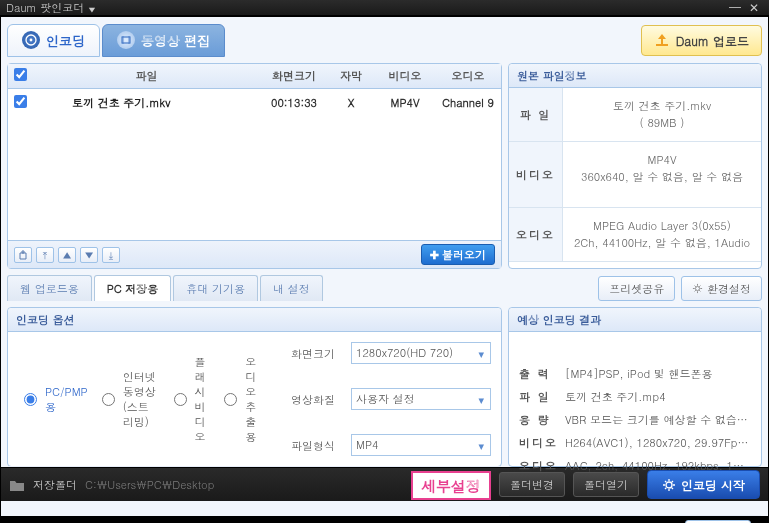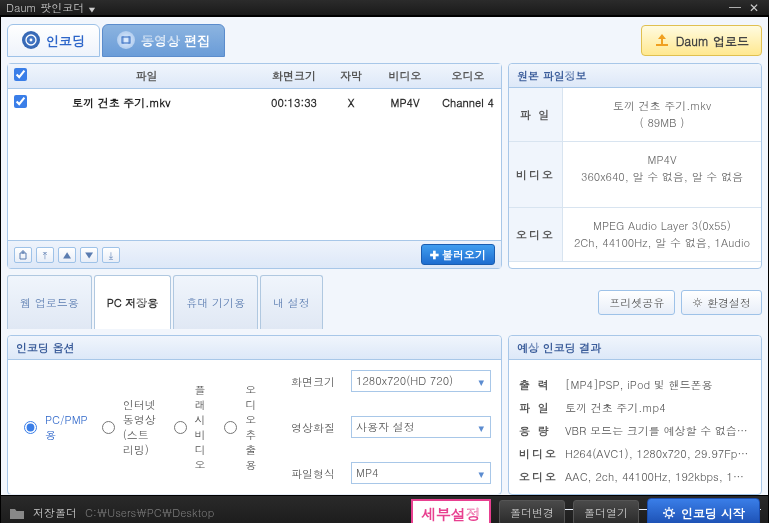--- a/index.html
+++ b/index.html
@@ -51,28 +51,28 @@
 .footer-btn { width: 18px; height: 16px; background: linear-gradient(#fff, #e8eef8); border: 1px solid #9ec2e8; border-radius: 2px; display: inline-flex; align-items: center; justify-content: center; font-size: 10px; color: #5a7cb0; }
 .load-btn { margin-left: auto; background: linear-gradient(#419eef, #1e6dd0); color: #fff; border: 1px solid #1a5db0; border-radius: 3px; padding: 2px 8px; font-size: 11px; font-weight: bold; display: flex; align-items: center; gap: 3px; }
 
 .fileinfo-body { padding: 0; }
 .finfo-row { display: flex; border-bottom: 1px solid #d8e4f0; min-height: 54px; }
 .finfo-label { width: 54px; background: #f0f5fc; display: flex; align-items: center; justify-content: center; font-weight: bold; font-size: 11px; color: #555; letter-spacing: 2px; border-right: 1px solid #d8e4f0; }
 .finfo-val { flex: 1; padding: 10px 8px; font-size: 11px; color: #666; text-align: center; line-height: 1.5; }
 
 .settings-row { display: flex; gap: 6px; margin-bottom: 6px; }
 .sub-tabs { display: flex; gap: 2px; align-items: center; }
-.sub-tab { background: linear-gradient(#f0f5fc, #e0e8f4); border: 1px solid #b0c8e0; border-bottom: none; padding: 19px 12px; font-size: 11px; color: #5a7cb0; border-radius: 3px 3px 0 0; }
+.sub-tab { background: linear-gradient(#f0f5fc, #e0e8f4); border: 1px solid #b0c8e0; border-bottom: none; padding: 5px 12px; font-size: 11px; color: #5a7cb0; border-radius: 3px 3px 0 0; }
 .sub-tab.active { background: #fff; font-weight: bold; color: #333; }
 .sub-tabs-spacer { flex: 1; }
 .preset-btn { background: linear-gradient(#fff, #e8eef8); border: 1px solid #9ec2e8; border-radius: 3px; padding: 4px 10px; font-size: 11px; color: #555; margin-left: 4px; }
 
 .encode-row { display: flex; gap: 6px; height: 160px; }
 .encode-options { flex: 1; display: flex; flex-direction: column; justify-content: space-between; }
-.encode-result { width: 254px; display: flex; flex-direction: column; }
+.encode-result { width: 254px; display: flex; flex-direction: column; gap: 17px; }
 .encode-body { flex: 1; padding: 10px; display: flex; gap: 30px; }
 .radio-col { display: flex; gap: 14px; padding-left: 6px; }
 .radio-item { display: flex; align-items: center; gap: 8px; font-size: 11px; color: #555; }
 .radio-item.sel { color: #2c65c9; }
 .form-col { display: flex; flex-direction: column; gap: 24px; }
 .form-row { display: flex; align-items: center; gap: 10px; }
 .form-label { width: 50px; font-size: 11px; color: #555; }
 .form-select { width: 140px; height: 22px; border: 1px solid #a8c7e8; background: #fff; font-size: 11px; padding: 2px 4px; color: #555; position: relative; }
 .form-select::after { content: "▾"; position: absolute; right: 6px; top: 3px; color: #5c8cd0; }
 .detail-btn-wrap { padding: 4px 10px; text-align: right; border-top: 1px solid #e8eef8; }
@@ -147,21 +147,21 @@
         <div class="fh-vid">비디오</div>
         <div class="fh-aud">오디오</div>
       </div>
       <div class="file-body">
         <div class="file-row">
           <div class="fr-check"><input type="checkbox" checked="" style=""></div>
           <div class="fr-file">토끼 건초 주기.mkv</div>
           <div class="fr-time">00:13:33</div>
           <div class="fr-sub">X</div>
           <div class="fr-vid">MP4V</div>
-          <div class="fr-aud">Channel 4</div>
+          <div class="fr-aud">Channel 9</div>
         </div>
       </div>
       <div class="file-footer">
         <span class="footer-btn">
             <svg width="10" height="10" viewBox="0 0 10 10">
               <path d="M2 3h6v6H2z M4 1h2v2H4z" fill="none" stroke="#5a7cb0"></path>
             </svg>
           </span>
         <span class="footer-btn">⤒</span>
         <span class="footer-btn">▲</span>

